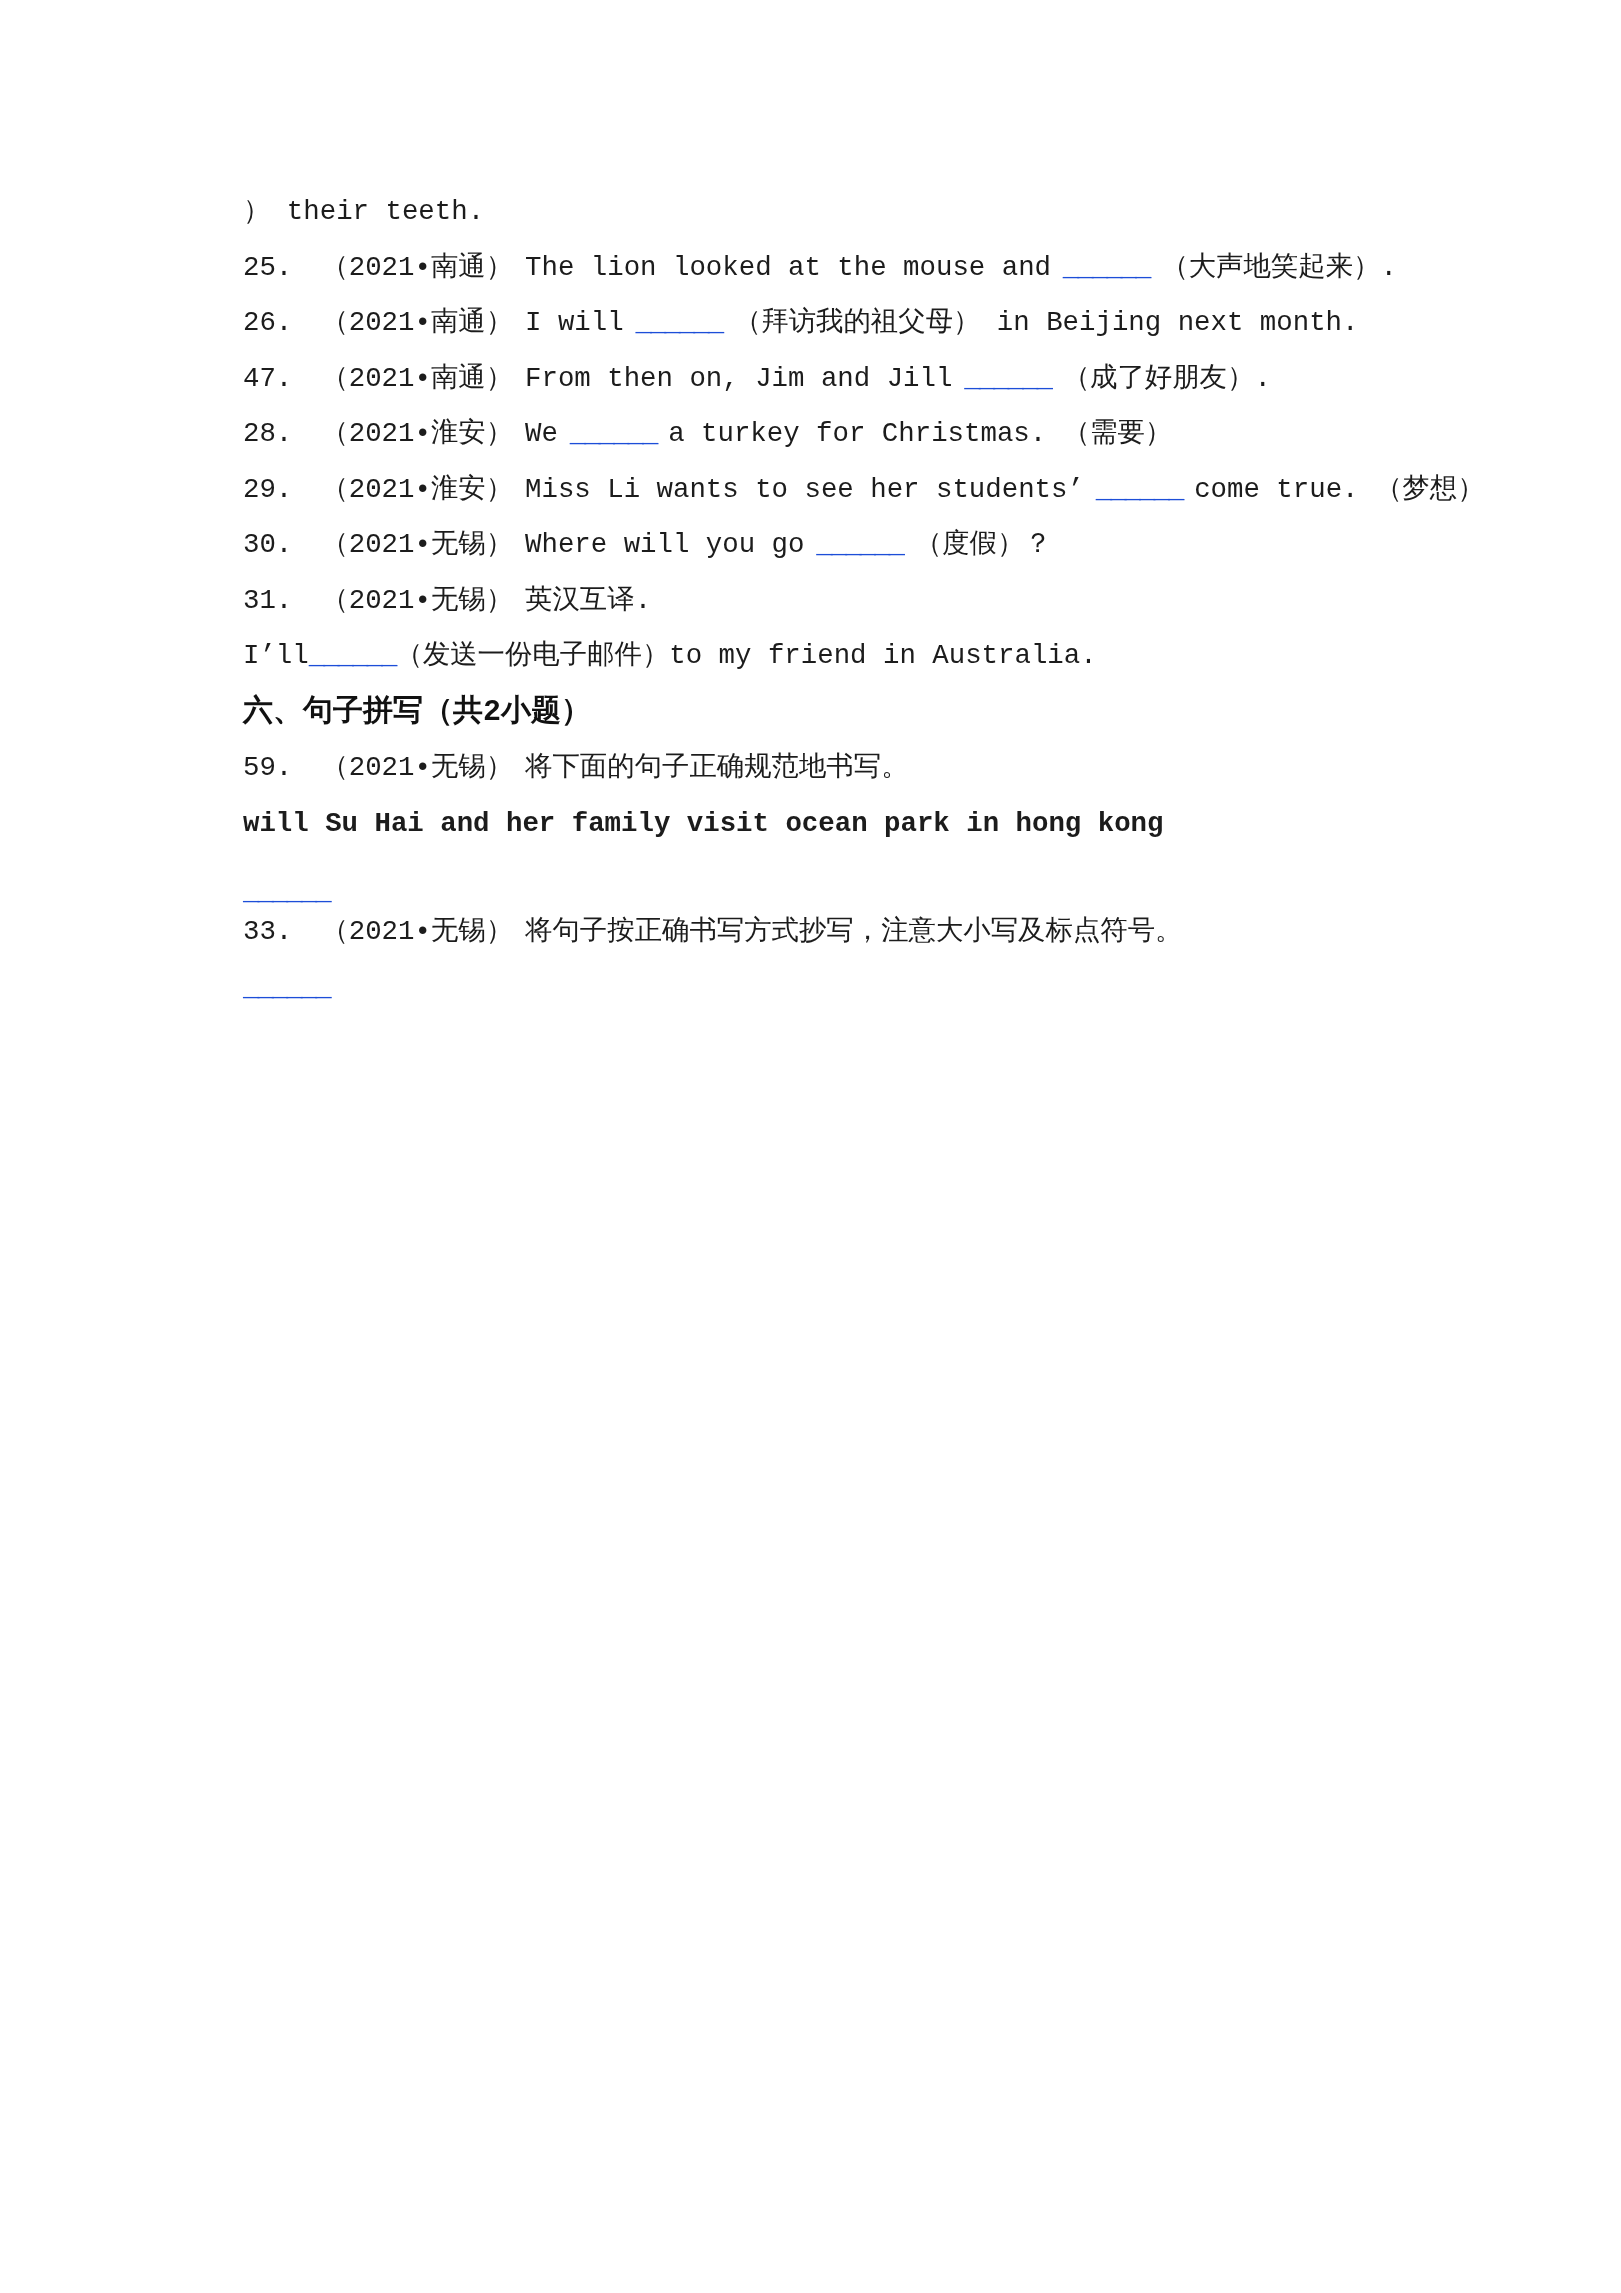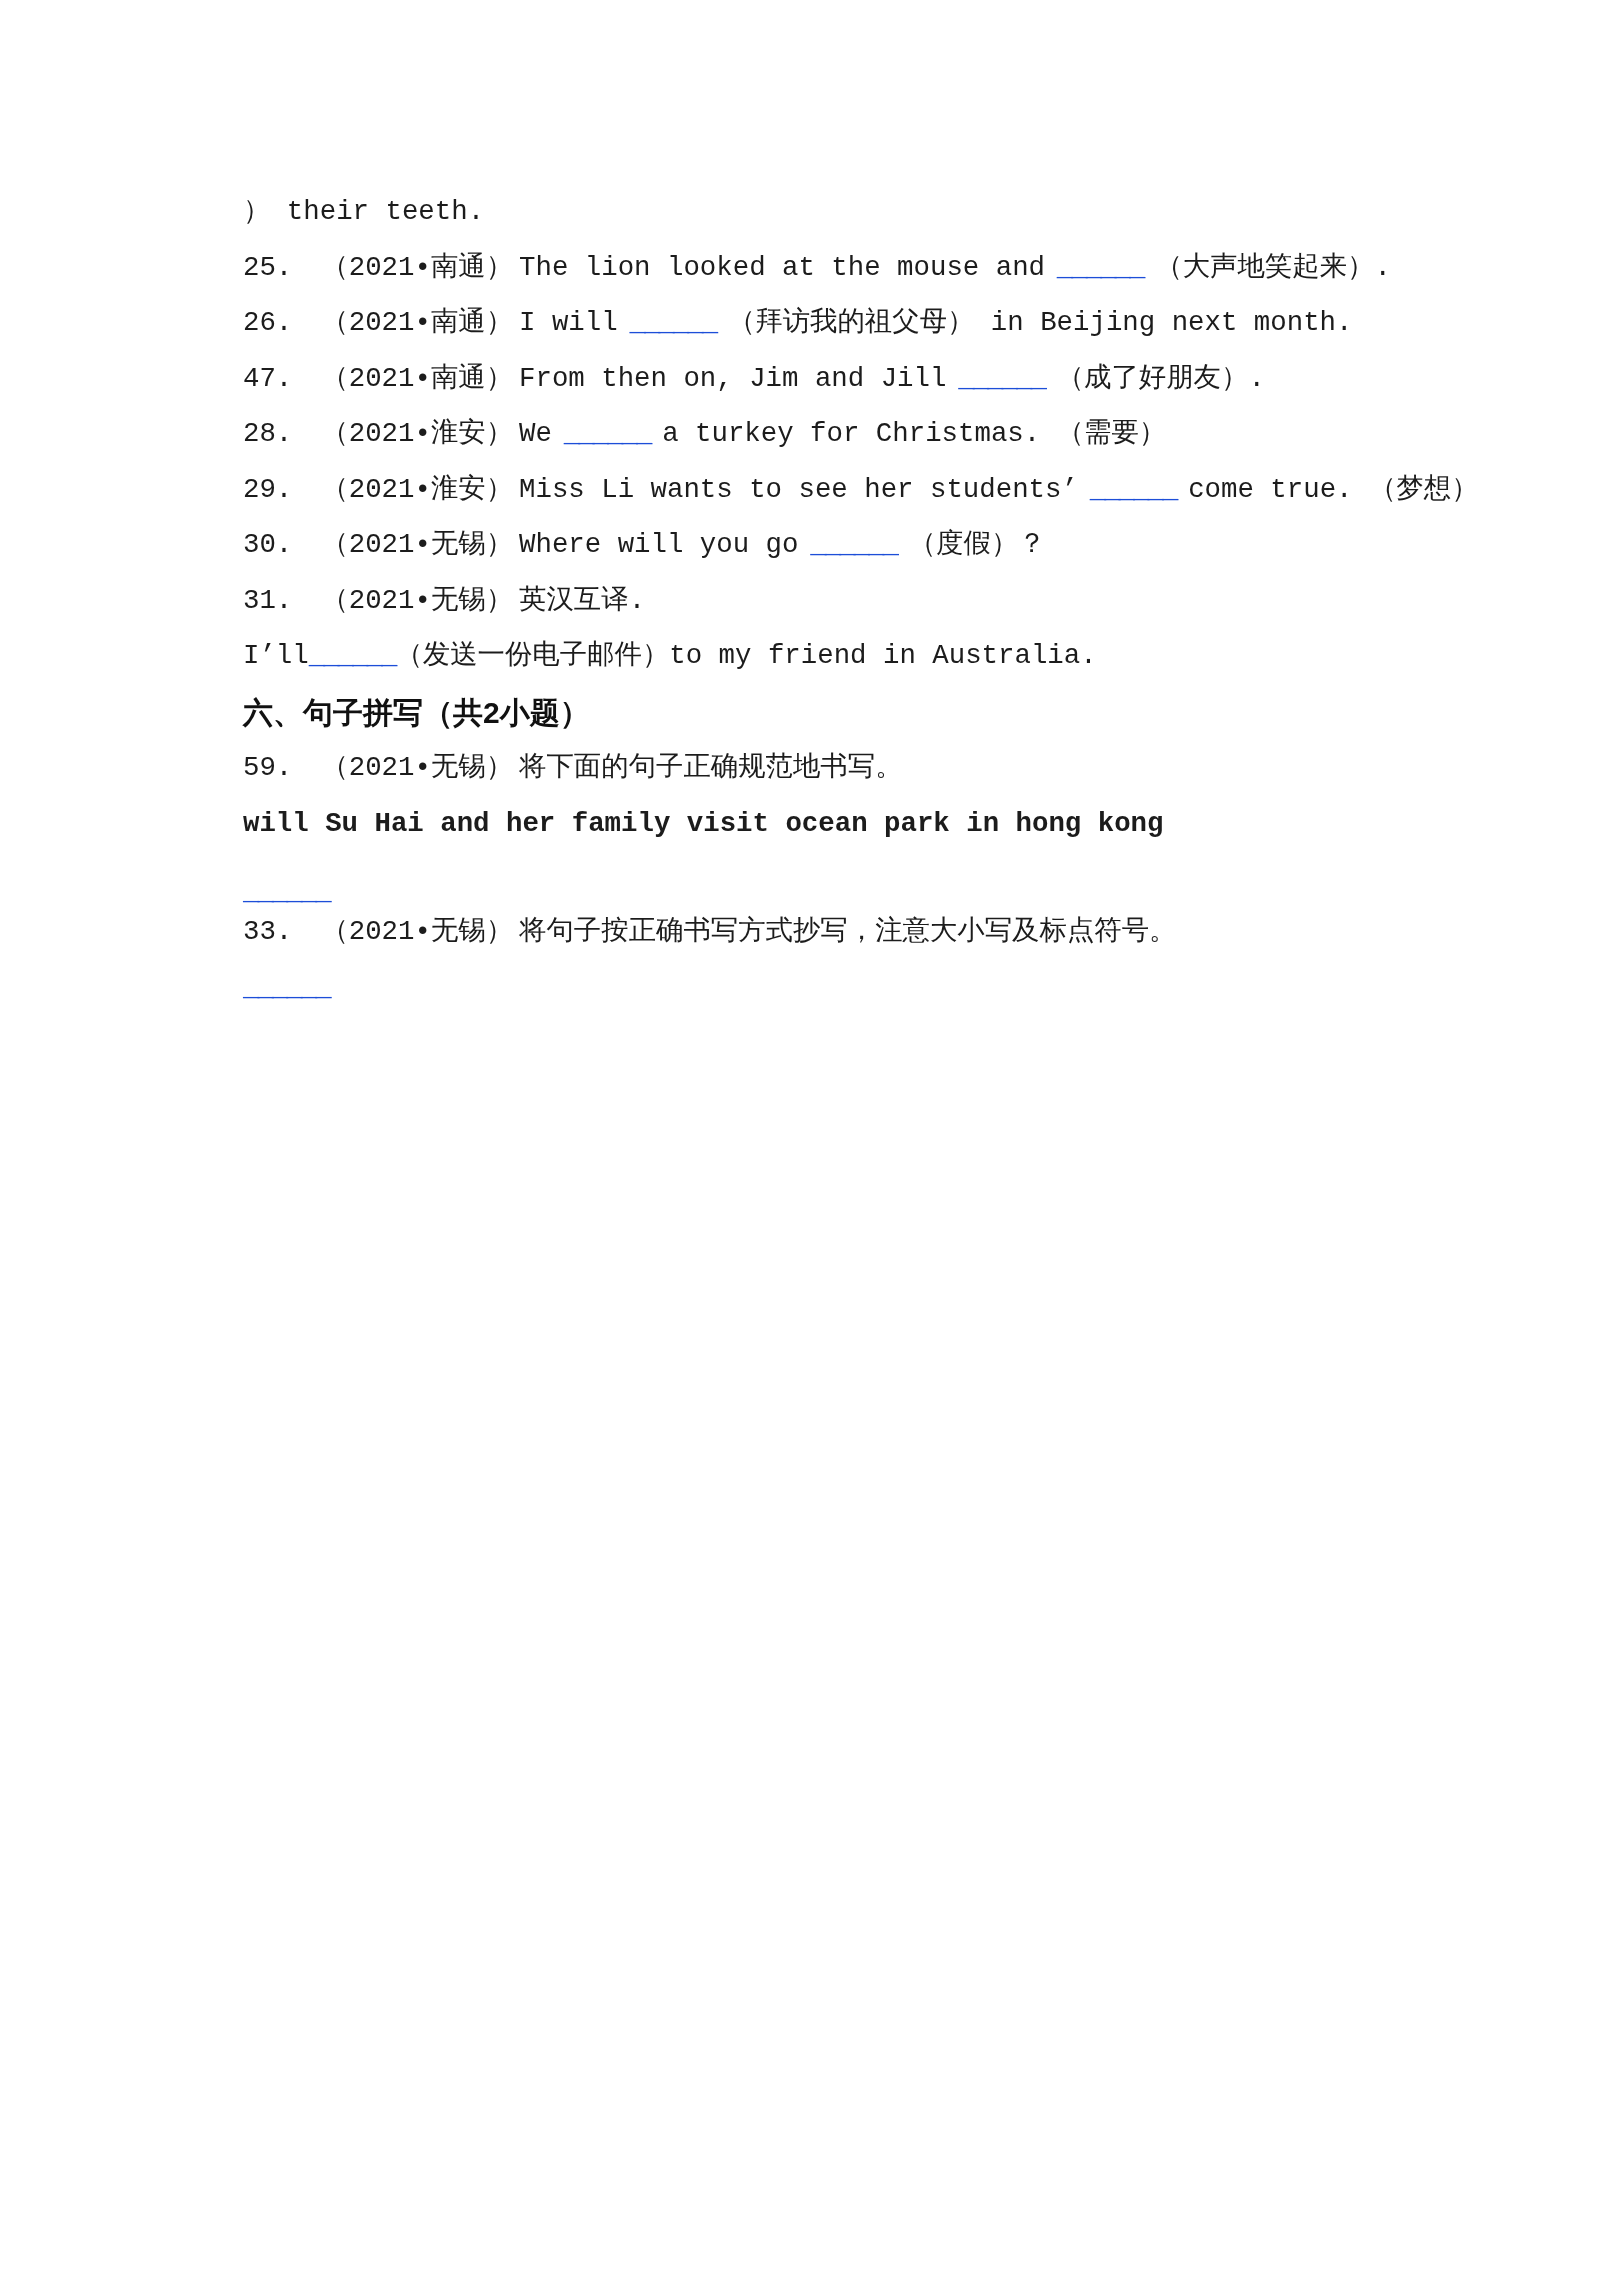--- a/index.html
+++ b/index.html
@@ -32,36 +32,36 @@
   }
   .t {
     font-family: "Liberation Mono", "DejaVu Sans Mono", "DejaVu Sans", monospace;
     color: #1c1c1c;
   }
   .num {
     margin-right: 29px;
     text-align: center;
   }
   .source {
-    margin-right: 6px;
+    margin-right: 12px;
   }
   .blank {
     letter-spacing: -2px;
     margin: 0 11.8px;
     color: #1d4ed8;
     font-family: "Liberation Mono", "DejaVu Sans Mono", monospace;
   }
   .blank.attached {
     margin: 0;
   }
   .blank.standalone {
     margin: 0;
   }
   .section-heading {
-    font-family: Liberation Sans, sans-serif;
+    font-family: Liberation Mono, monospace;
     font-weight: bold;
     font-size: 30px;
     line-height: 33px;
     color: #111111;
     margin: 0 0 23.5px 0;
     white-space: nowrap;
   }
   .blank-line {
     margin-top: 13.7px;
     margin-bottom: 9.8px;

